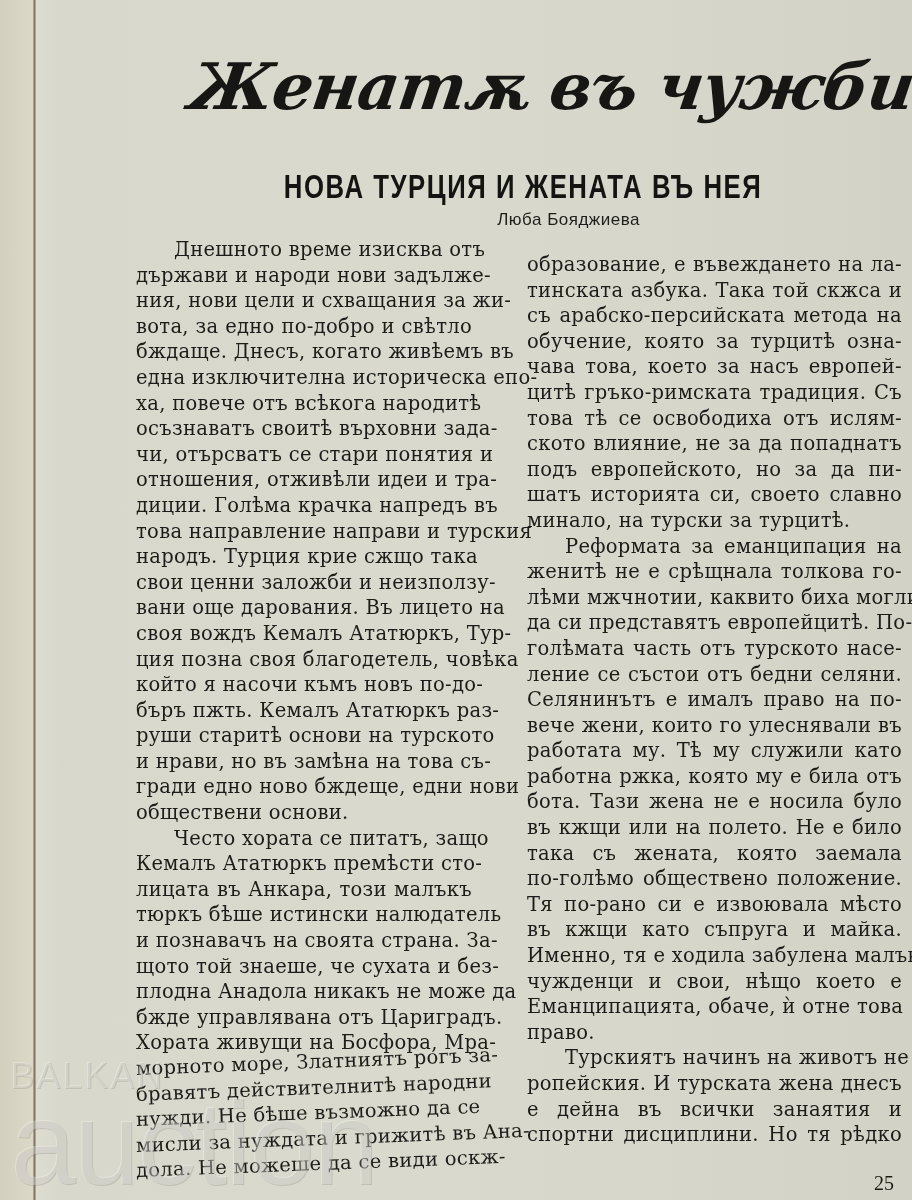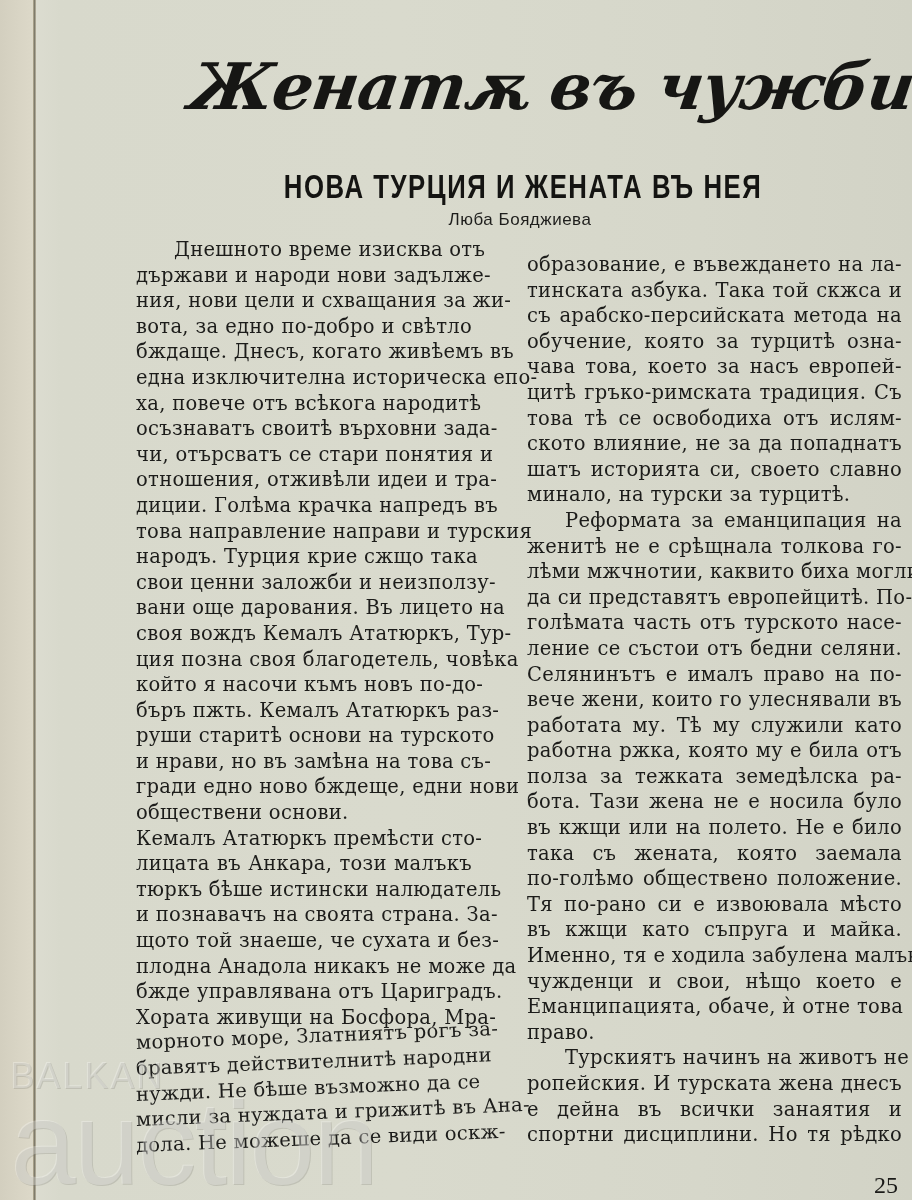--- a/index.html
+++ b/index.html
@@ -27,38 +27,38 @@
       font-size: 64px; letter-spacing: -1px; color: #161614;
       transform: skewX(-8deg); white-space: nowrap; line-height: 1;
     }
     .headline {
       position: absolute; left: 220px; top: 168px; width: 580px; text-align: center;
       font-family: "Liberation Sans", sans-serif; font-weight: bold; font-size: 33px;
       letter-spacing: 2px; color: #141412; transform: scaleX(0.78); transform-origin: center;
       white-space: nowrap;
     }
     .author {
-      position: absolute; left: 400px; top: 210px; width: 240px; text-align: center;
+      position: absolute; left: 400px; top: 210px; width: 240px; text-align: right;
       font-family: "Liberation Sans", sans-serif; font-size: 17px; color: #1e1e1c;
       letter-spacing: 0.5px;
     }
     .col {
       position: absolute; font-family: "DejaVu Serif", serif; font-size: 19.5px;
       color: #1c1c1a; line-height: 25.6px; letter-spacing: 0.3px;
     }
     .col-left { left: 136px; top: 237px; width: 336px; }
     .col-right { left: 527px; top: 252px; width: 375px; }
     .line { white-space: nowrap; text-align: justify; text-align-last: justify; overflow: visible; }
     .line.last { text-align-last: left; }
     .line.indent { padding-left: 38px; }
     .col-left .line { transform-origin: left; }
     .col-left .tail { transform: rotate(-2.2deg); }
     .page-number {
       position: absolute; left: 874px; top: 1172px;
-      font-family: "Liberation Serif", serif; font-size: 24px; color: #1a1a18;
+      font-family: "Liberation Serif", serif; font-size: 20px; color: #1a1a18;
     }
     .watermark {
       position: absolute; left: 10px; top: 1058px; color: rgba(255,255,255,0.28);
       font-family: "Liberation Sans", sans-serif; font-weight: normal; pointer-events: none;
       text-shadow: 1px 1px 0 rgba(120,120,110,0.25);
     }
     .wm-balkan { font-size: 36px; letter-spacing: 2px; line-height: 1; }
     .wm-auction { font-size: 118px; line-height: 0.9; letter-spacing: -2px; margin-top: -4px; }
   </style>
 </head>
@@ -89,20 +89,21 @@
     <div class="line">свои ценни заложби и неизползу-</div>
     <div class="line">вани още дарования. Въ лицето на</div>
     <div class="line">своя вождъ Кемалъ Ататюркъ, Тур-</div>
     <div class="line">ция позна своя благодетель, човѣка</div>
     <div class="line">който я насочи къмъ новъ по-до-</div>
     <div class="line">бъръ пжть. Кемалъ Ататюркъ раз-</div>
     <div class="line">руши старитѣ основи на турското</div>
     <div class="line">и нрави, но въ замѣна на това съ-</div>
     <div class="line">гради едно ново бждеще, едни нови</div>
     <div class="line last">обществени основи.</div>
+    <div class="line indent">Често хората се питатъ, защо</div>
     <div class="line">Кемалъ Ататюркъ премѣсти сто-</div>
     <div class="line">лицата въ Анкара, този малъкъ</div>
     <div class="line">тюркъ бѣше истински налюдатель</div>
     <div class="line">и познавачъ на своята страна. За-</div>
     <div class="line">щото той знаеше, че сухата и без-</div>
     <div class="line">плодна Анадола никакъ не може да</div>
     <div class="line">бжде управлявана отъ Цариградъ.</div>
     <div class="line">Хората живущи на Босфора, Мра-</div>
     <div class="line tail">морното море, Златниятъ рогъ за-</div>
     <div class="line tail">бравятъ действителнитѣ народни</div>
@@ -114,33 +115,33 @@
 
   <div class="col col-right">
     <div class="line">образование, е въвеждането на ла-</div>
     <div class="line">тинската азбука. Така той скжса и</div>
     <div class="line">съ арабско-персийската метода на</div>
     <div class="line">обучение, която за турцитѣ озна-</div>
     <div class="line">чава това, което за насъ европей-</div>
     <div class="line">цитѣ гръко-римската традиция. Съ</div>
     <div class="line">това тѣ се освободиха отъ ислям-</div>
     <div class="line">ското влияние, не за да попаднатъ</div>
+    <div class="line">подъ европейското, но за да пи-</div>
     <div class="line">шатъ историята си, своето славно</div>
     <div class="line last">минало, на турски за турцитѣ.</div>
     <div class="line indent">Реформата за еманципация на</div>
     <div class="line">женитѣ не е срѣщнала толкова го-</div>
     <div class="line">лѣми мжчнотии, каквито биха могли</div>
     <div class="line">да си представятъ европейцитѣ. По-</div>
     <div class="line">голѣмата часть отъ турското насе-</div>
     <div class="line">ление се състои отъ бедни селяни.</div>
     <div class="line">Селянинътъ е ималъ право на по-</div>
     <div class="line">вече жени, които го улеснявали въ</div>
     <div class="line">работата му. Тѣ му служили като</div>
     <div class="line">работна ржка, която му е била отъ</div>
-    <div class="line">полза за тежката земедѣлска ра-</div>
     <div class="line">бота. Тази жена не е носила було</div>
     <div class="line">въ кжщи или на полето. Не е било</div>
     <div class="line">така съ жената, която заемала</div>
     <div class="line">по-голѣмо обществено положение.</div>
     <div class="line">Тя по-рано си е извоювала мѣсто</div>
     <div class="line">въ кжщи като съпруга и майка.</div>
     <div class="line">Именно, тя е ходила забулена малъкъ</div>
     <div class="line">чужденци и свои, нѣщо което е</div>
     <div class="line">Еманципацията, обаче, ѝ отне това</div>
     <div class="line last">право.</div>

